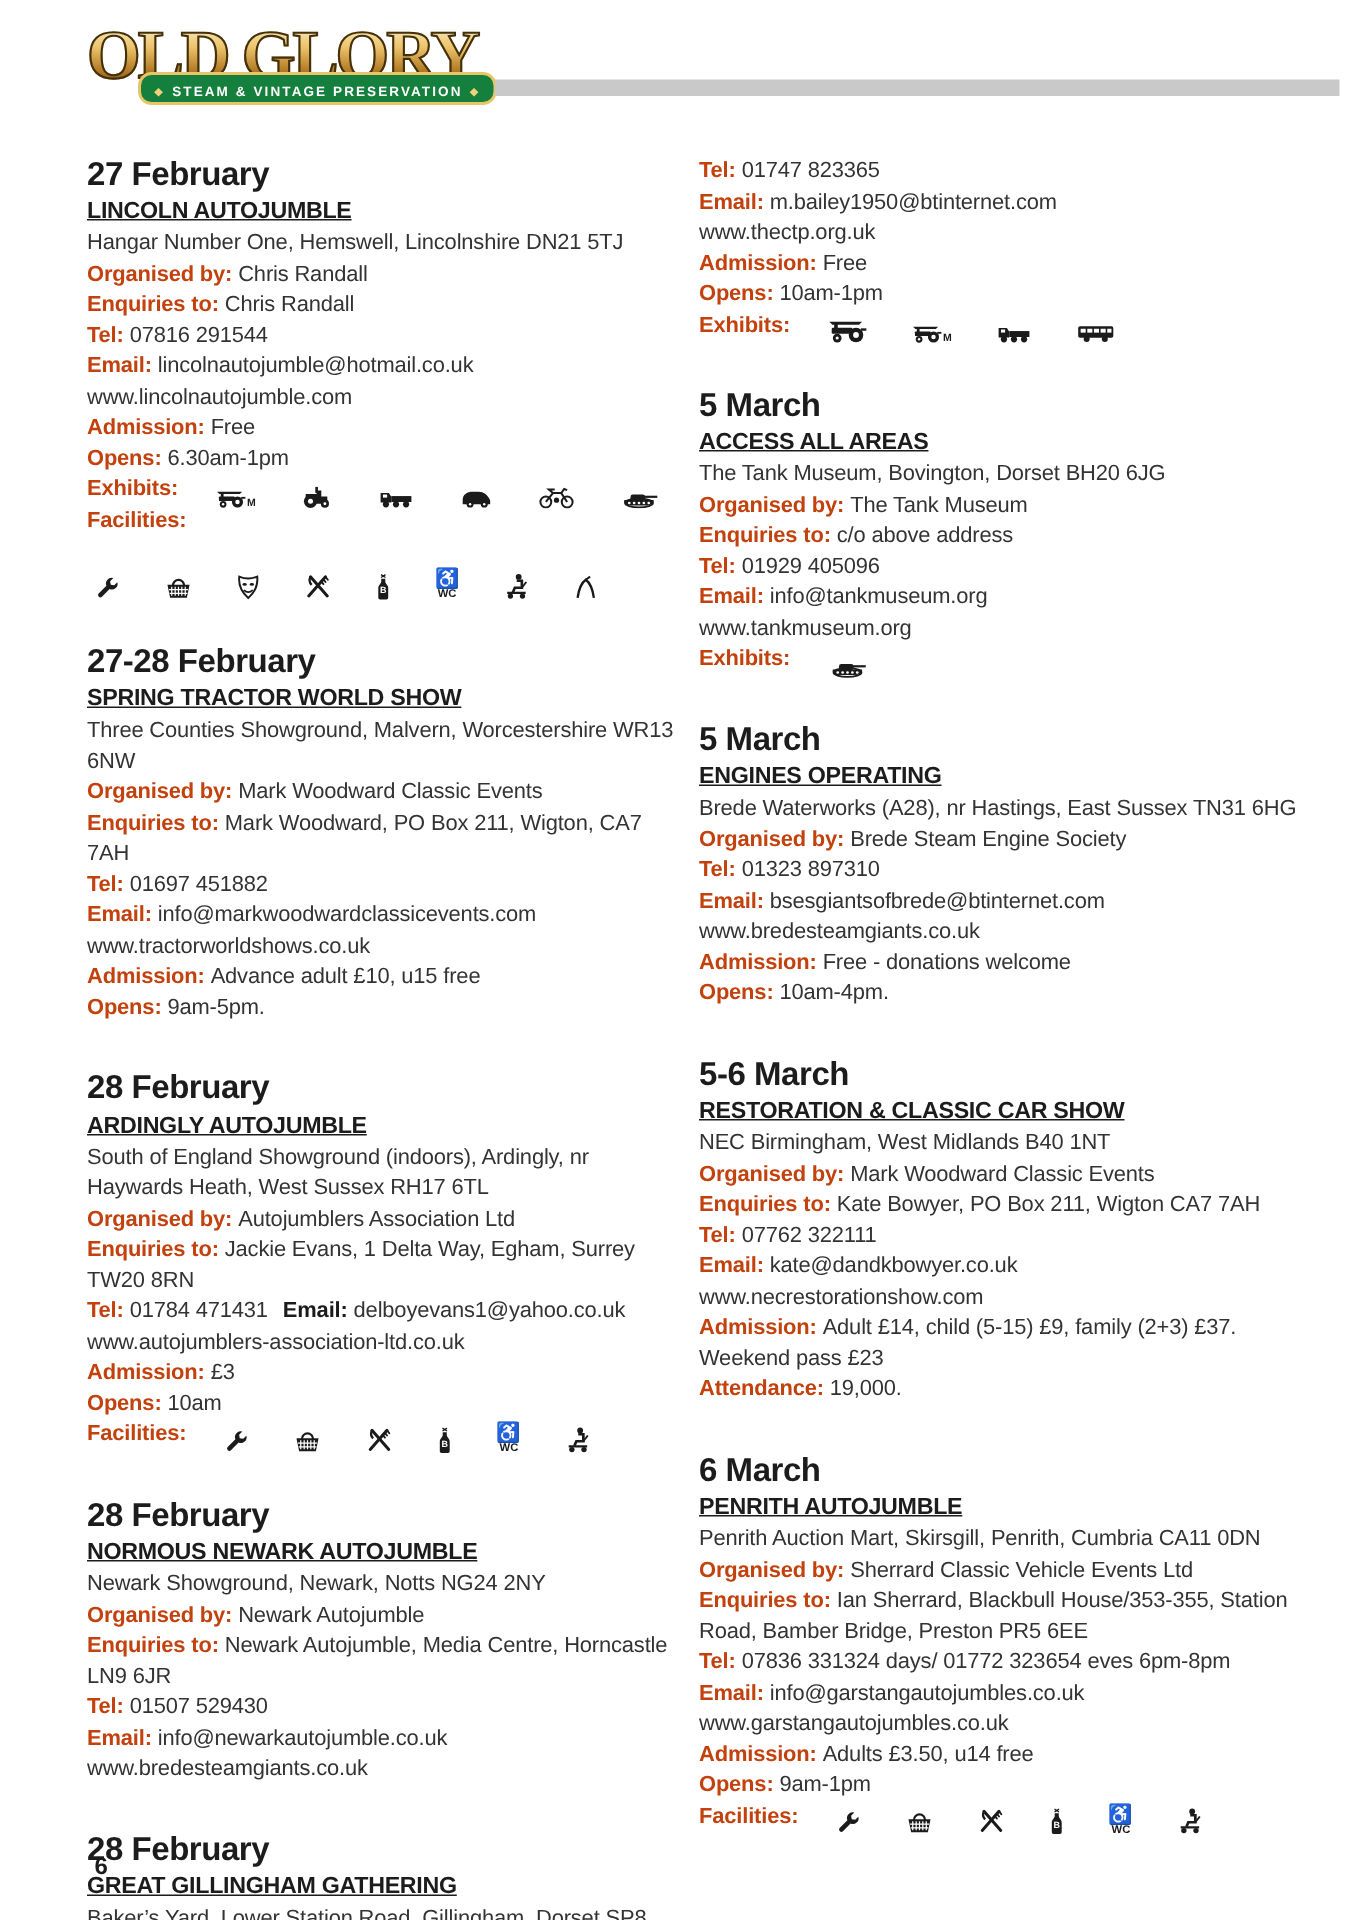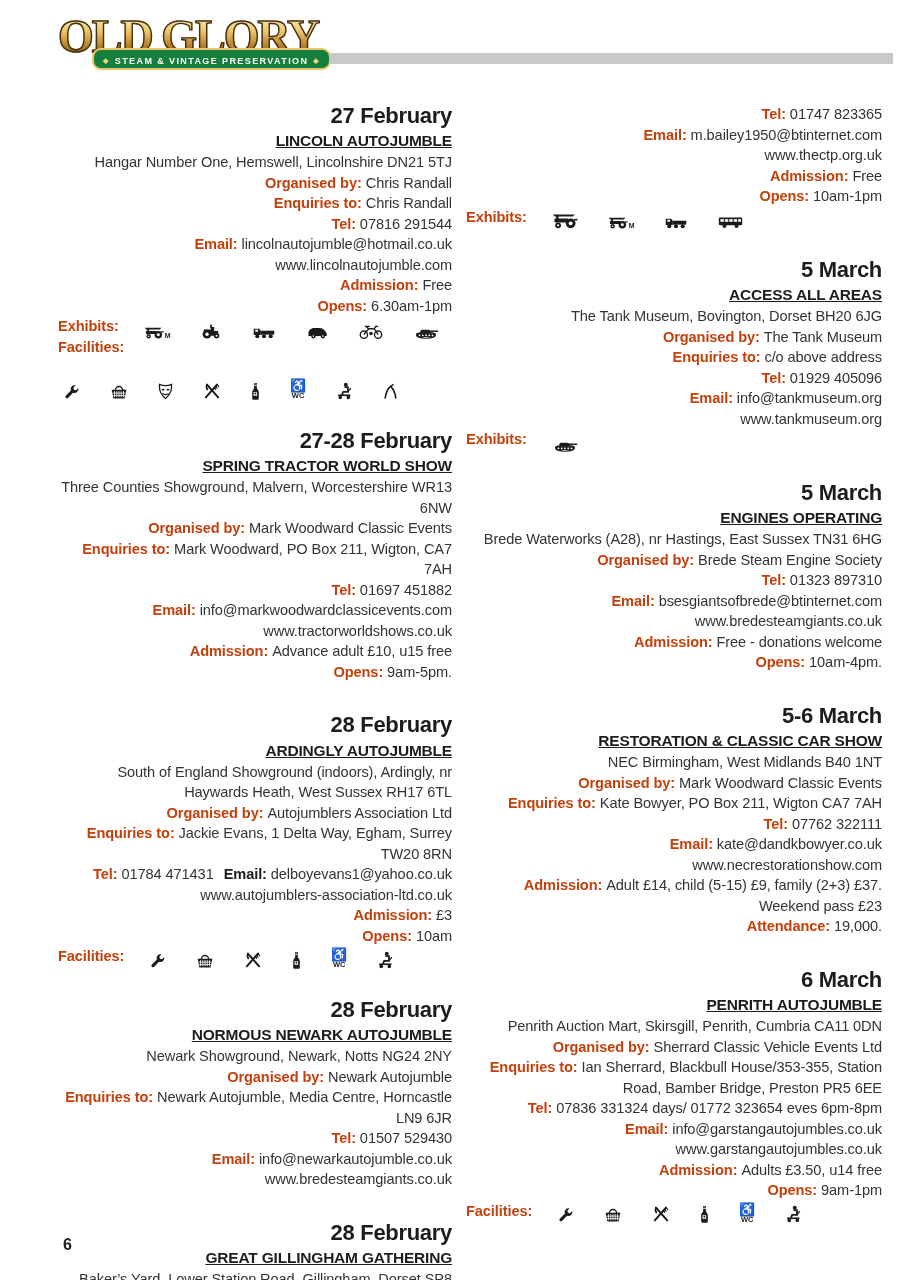--- a/index.html
+++ b/index.html
@@ -21,21 +21,21 @@
   .logo-banner{
     position:absolute;left:34px;bottom:0px;white-space:nowrap;
     background:#15803d;border:2px solid #e9c568;border-radius:9px;
     color:#ffffff;font-size:9px;font-weight:bold;letter-spacing:1.4px;
     padding:6px 9px 2px 9px;display:flex;align-items:center;gap:5px;
   }
   .logo-banner .dot{color:#f1d27a;font-size:7px;}
   .head-rule{position:absolute;left:272px;right:0px;top:39px;height:11px;background:#c9c9c9;}
   
   .cols{display:grid;grid-template-columns:394px 416px;column-gap:14px;margin:12px 14px 0 58px;}
-  .event{margin-bottom:31px;text-align:right;}
+  .event{margin-bottom:31px;}
   .date{font-size:22px;font-weight:bold;color:#1c1c1c;margin:0 0 4px 0;letter-spacing:-0.3px;line-height:1.05;}
   .title{font-size:15.5px;font-weight:bold;color:#1c1c1c;margin:0 0 2px 0;letter-spacing:-0.2px;line-height:1.25;text-decoration:underline;}
   .line{font-size:14.6px;line-height:20.5px;margin:0;color:#333333;letter-spacing:-0.1px;}
   .lbl{font-weight:bold;color:#c2410c;}
   .lbl::after{content:": ";}
   .lbl2{font-weight:bold;color:#1b1b1b;margin-left:10px;}
   .lbl2::after{content:": ";}
   
   .icrow{display:flex;align-items:flex-end;flex-wrap:wrap;gap:20px;}
   .ic{display:inline-flex;align-items:flex-end;margin:0 5px;position:relative;top:2px;}

